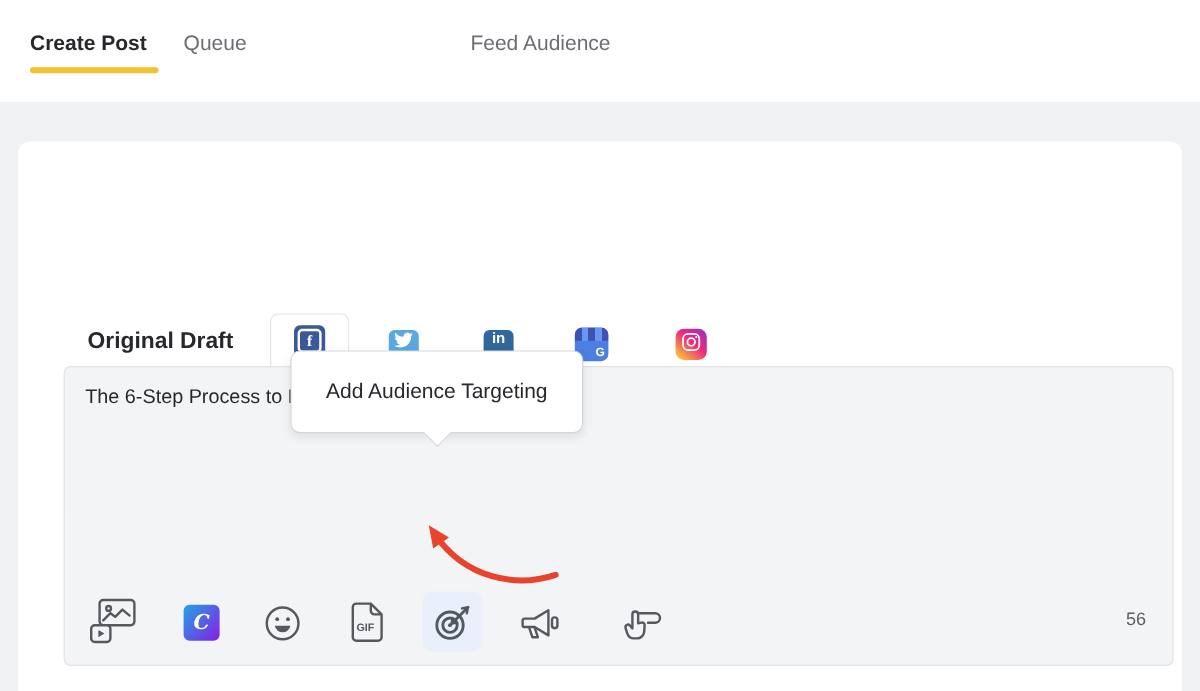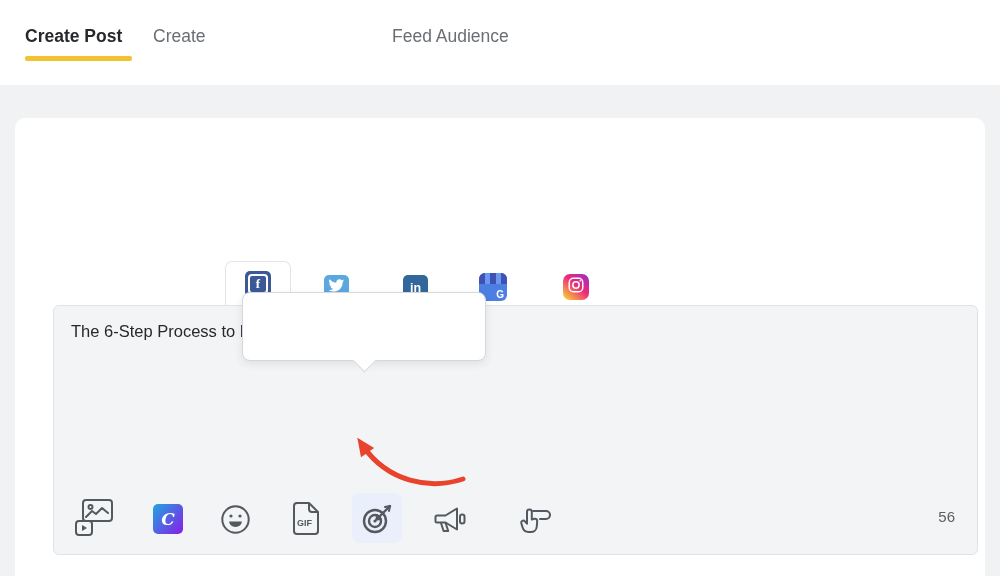--- a/index.html
+++ b/index.html
@@ -21,21 +21,21 @@
   .card { position:absolute; left:15px; top:118px; width:970px; height:470px; background:#ffffff; border-radius:10px; }
 
   .draft-label { position:absolute; left:58px; top:156px; font-size:19px; font-weight:600; color:#26282c; }
 
   
   .fb-tab { position:absolute; left:210px; top:143px; width:66px; height:44px; background:#ffffff; border:1px solid #e3e5e8; border-bottom:none; border-radius:7px 7px 0 0; display:flex; align-items:center; justify-content:center; cursor:pointer; z-index:2; }
   .fb-icon { width:26px; height:26px; background:#3b5998; border-radius:5px; display:flex; align-items:center; justify-content:center; }
   .fb-icon .ring { width:20px; height:20px; border:2px solid #ffffff; border-radius:4px; display:flex; align-items:center; justify-content:center; }
   .fb-icon .f { color:#ffffff; font-size:13px; font-weight:700; font-family:"Liberation Serif", serif; }
 
-  .net-btn { position:absolute; top:157px; width:25px; height:25px; border-radius:5px; display:flex; align-items:center; justify-content:center; cursor:pointer; }
+  .net-btn { position:absolute; top:157px; width:25px; height:25px; border-radius:5px; display:flex; justify-content:center; cursor:pointer; }
   .tw { left:309px; background:#5ba7e0; }
   .li { left:388px; background:#31679b; color:#fff; font-size:12.5px; font-weight:700; }
   .gmb { left:464px; top:155px; width:28px; height:28px; border-radius:6px; background:#4d7fe3; overflow:hidden; position:absolute; cursor:pointer; }
   .gmb .awning { position:absolute; left:0; top:0; width:100%; height:11px;
     background:linear-gradient(90deg,#3f51b5 0 20%, #6b97f2 20% 40%, #3f51b5 40% 60%, #6b97f2 60% 80%, #3f51b5 80% 100%); }
   .gmb .g { position:absolute; right:3px; bottom:1px; color:#fff; font-size:10px; font-weight:700; }
   .ig { left:548px; top:156px; width:26px; height:26px; border-radius:7px;
     background:linear-gradient(40deg,#f9ce34 5%, #ee2a7b 55%, #9b30bf 95%);
     display:flex; align-items:center; justify-content:center; position:absolute; cursor:pointer; }
 
@@ -73,27 +73,28 @@
   .queue-divider { width:1px; height:26px; background:rgba(255,255,255,.55); }
   .queue-caret { width:44px; height:100%; display:flex; align-items:center; justify-content:center; }
 </style>
 </head>
 <body>
 
 <div class="screen">
 
   <header class="topnav">
     <div class="nav-tab nav-tab-create active">Create Post</div>
-    <div class="nav-tab nav-tab-drafts">Create</div>
+    <div class="nav-tab nav-tab-drafts">Queue</div>
     <div class="nav-tab nav-tab-feed">Feed Audience</div>
     <div class="nav-underline"></div>
   </header>
 
   <main class="card">
 
+    <span class="draft-label">Original Draft</span>
 
     <div class="fb-tab">
       <span class="fb-icon">
         <span class="ring">
             <span class="f">f</span>
           </span>
       </span>
     </div>
 
     <div class="net-btn tw">
@@ -192,20 +193,21 @@
             <path d="M16 8 h13 a4 4 0 0 1 0 8 h-6"></path>
             <path d="M10 9 a2.4 2.4 0 0 1 4.8 0 v7.5 l2.6 -.7 a2.2 2.2 0 0 1 2.8 2.1 l-.4 5.6 a6 6 0 0 1 -6 5.5 h-2.4 a6 6 0 0 1 -5.7 -4.2 l-1.4 -4.5 a2.1 2.1 0 0 1 3.6 -2 l2.1 2.4 z"></path>
           </svg>
         </span>
       </div>
 
       <span class="char-count">56</span>
     </div>
 
     <div class="tooltip" style="position:absolute; left:227px; top:174px;">
+      <span class="tooltip-text">Add Audience Targeting</span>
       <span class="tooltip-caret"></span>
     </div>
 
     <svg class="annot-arrow" width="150" height="62" viewBox="0 0 150 62" style="left:315px; top:310px;">
       <defs>
         <marker id="ah" markerUnits="userSpaceOnUse" markerWidth="22" markerHeight="22" refX="10" refY="11" orient="auto">
           <polygon points="2,3 20,11 2,19" fill="#e8432c"></polygon>
         </marker>
       </defs>
       <path d="M133 51 C 100 62 58 54 33 18" fill="none" stroke="#e8432c" stroke-width="5" stroke-linecap="round" marker-end="url(#ah)"></path>

